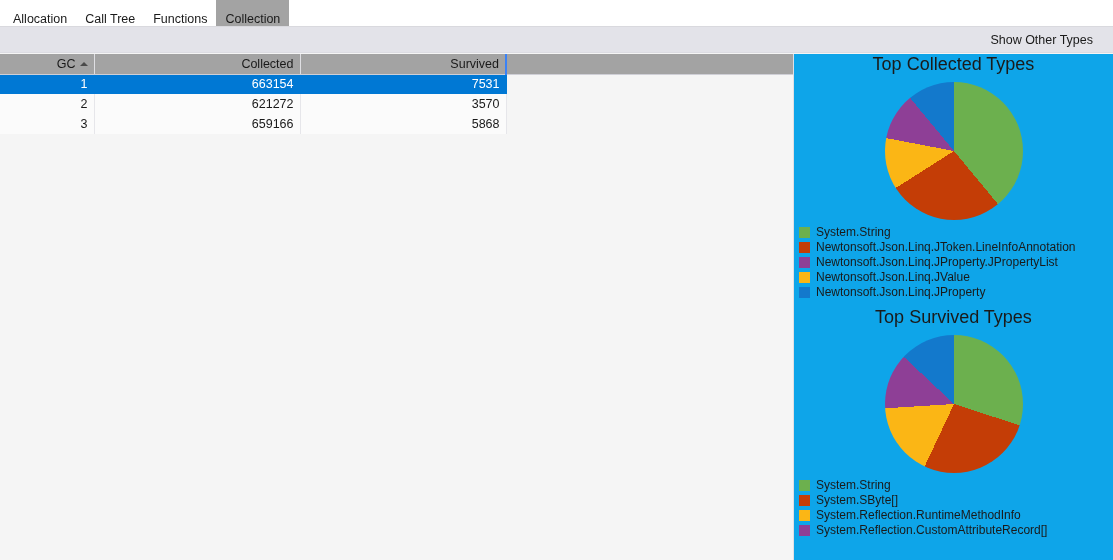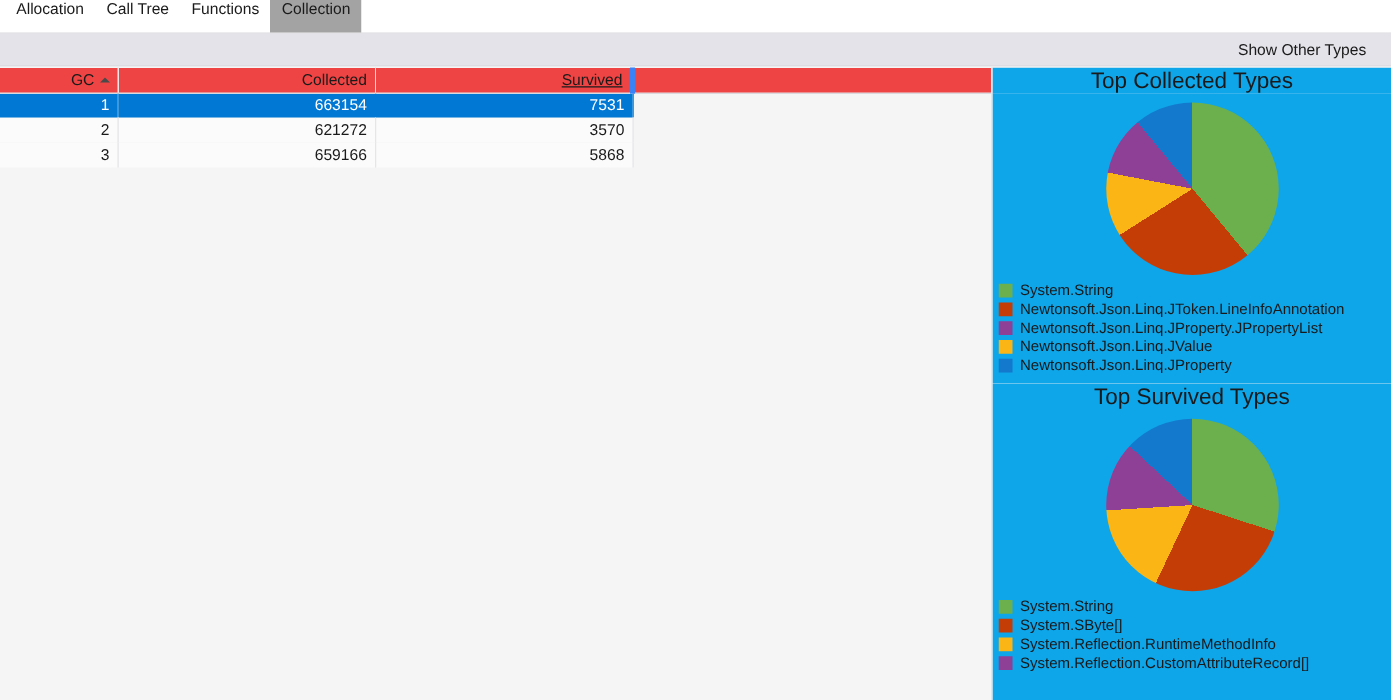--- a/index.html
+++ b/index.html
@@ -22,21 +22,21 @@
     height: 27px;
     background: #ffffff;
     border-bottom: 1px solid #d9d9de;
     display: flex;
     align-items: stretch;
     padding-left: 4px;
     box-sizing: border-box;
   }
   .tab {
     display: flex;
-    align-items: flex-start;
+    align-items: flex-end;
     padding: 0 9px;
     font-size: 12.5px;
     color: #1a1a1a;
     cursor: default;
     white-space: nowrap;
   }
   .tab.active {
     background: #a3a3a3;
   }
 
@@ -77,38 +77,37 @@
     box-sizing: border-box;
   }
   table.grid {
     border-collapse: collapse;
     table-layout: fixed;
     width: 793px;
     font-size: 12.5px;
   }
   table.grid th {
     height: 20px;
-    background: #ef4444;
+    background: #a3a3a3;
     border-right: 1px solid #dfdfe3;
     border-bottom: 1px solid #cfcfd6;
     font-weight: normal;
     color: #1a1a1a;
     text-align: right;
     padding: 0 6px 0 4px;
     box-sizing: border-box;
     white-space: nowrap;
     overflow: hidden;
     position: relative;
   }
   table.grid th.filler {
     border-right: none;
   }
   table.grid th.lastcol-edge {
-    border-right: 4px solid #3b82f6;
-    text-decoration: underline;
+    border-right: 2px solid #3b82f6;
   }
   .sort-arrow {
     display: inline-block;
     width: 0;
     height: 0;
     border-left: 4px solid transparent;
     border-right: 4px solid transparent;
     border-bottom: 4px solid #4a4a4a;
     margin-left: 4px;
     vertical-align: 2px;

